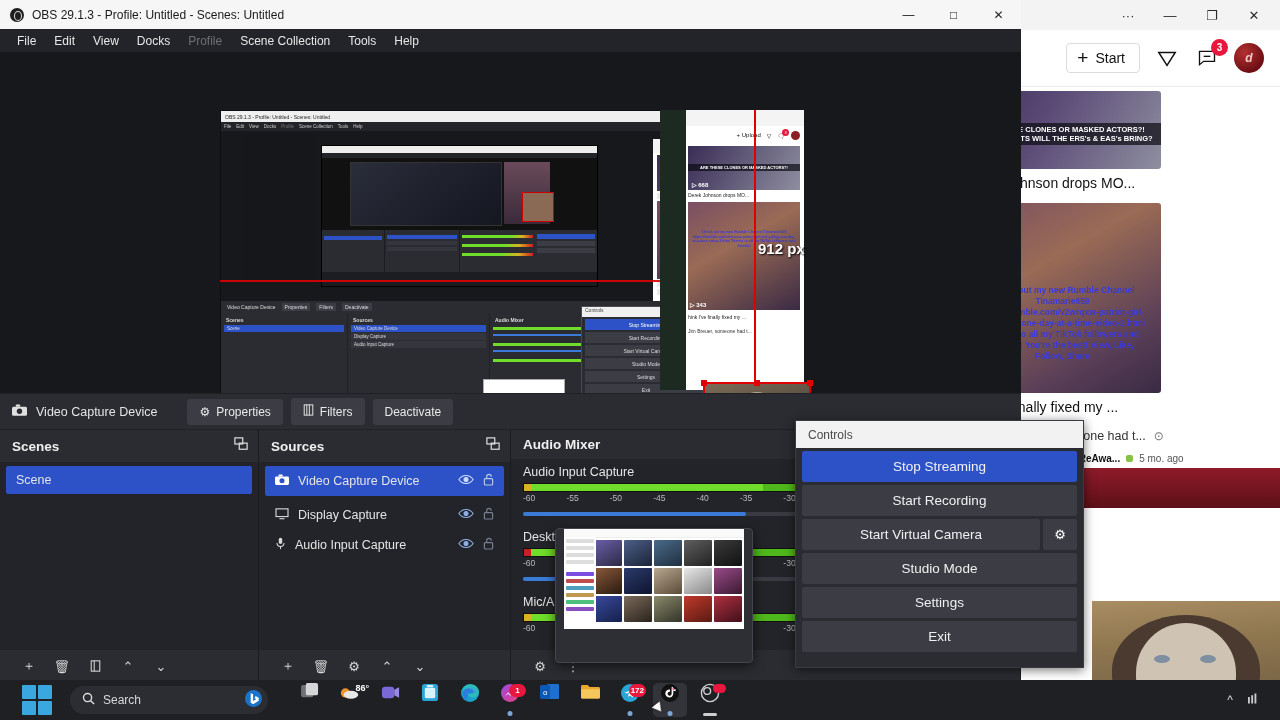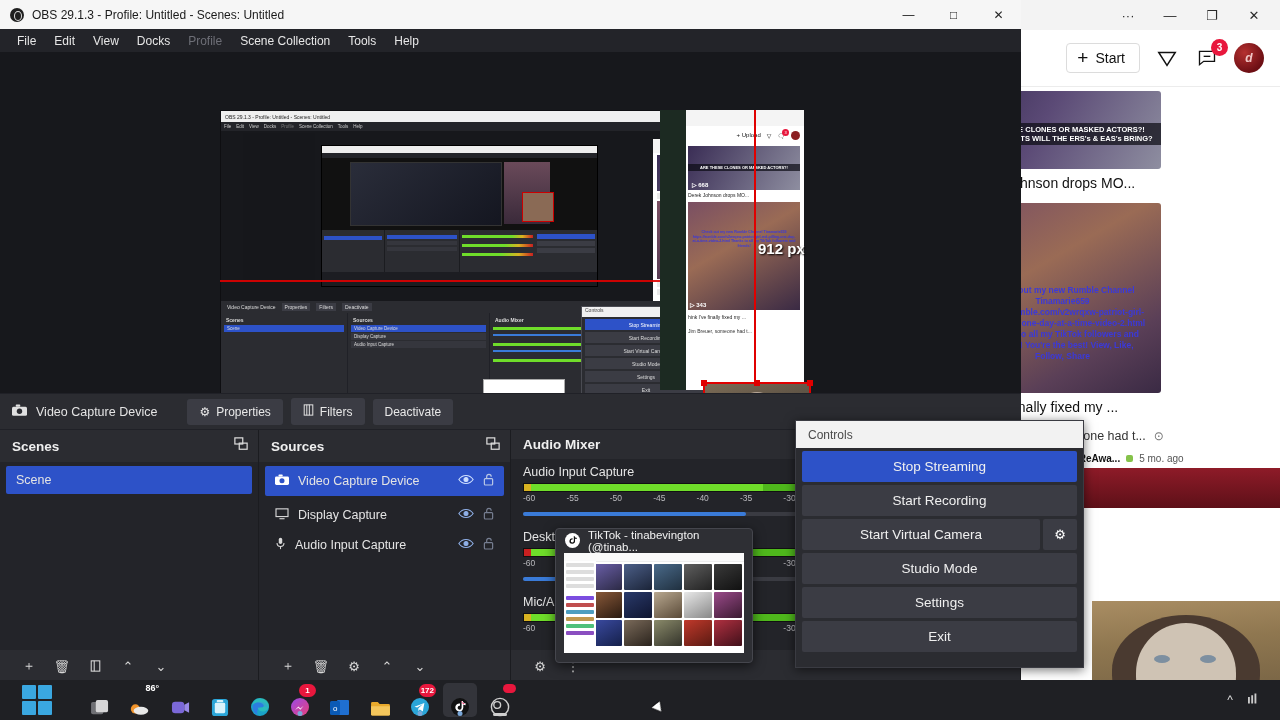--- a/index.html
+++ b/index.html
@@ -106,21 +106,21 @@
   
   .webcam{position:absolute;left:1092px;top:601px;width:188px;height:119px;overflow:hidden;background:#6a5a44;}
 
   
   .taskbar{position:absolute;left:0;bottom:0;width:1280px;height:40px;background:#1f2024;display:flex;align-items:center;}
   .tstart{width:30px;height:30px;display:grid;grid-template-columns:1fr 1fr;grid-template-rows:1fr 1fr;gap:2px;padding:6px;margin-left:16px;}
   .tstart i{background:#3aa7e0;border-radius:1px;}
   .searchbox{margin-left:12px;width:180px;height:28px;border-radius:14px;background:#2c2d33;display:flex;align-items:center;padding:0 6px 0 12px;gap:8px;color:#d8d8d8;font-size:12px;}
   .tsp{flex:1;}
   .tray{display:flex;align-items:center;gap:14px;margin-right:18px;color:#ddd;font-size:12px;}
-  .tbicon{position:relative;width:34px;height:34px;display:flex;align-items:flex-end;justify-content:center;margin:0 3px;border-radius:5px;}
+  .tbicon{position:relative;width:34px;height:34px;display:flex;align-items:flex-start;justify-content:center;margin:0 3px;border-radius:5px;}
   .tbicon.active{background:#33343a;}
   .tbdot{position:absolute;bottom:1px;left:50%;transform:translateX(-50%);width:5px;height:5px;border-radius:50%;background:#7aa7d8;}
   .tbbadge{position:absolute;top:1px;right:1px;background:#e8173d;color:#fff;border-radius:8px;min-width:13px;height:13px;font-size:8px;display:flex;align-items:center;justify-content:center;padding:0 2px;font-weight:bold;}
   .cursor{position:absolute;left:654px;top:703px;width:0;height:0;border-left:9px solid #fff;border-top:5px solid transparent;border-bottom:5px solid transparent;transform:rotate(52deg);filter:drop-shadow(0 0 1px #000);}
 </style>
 </head>
 <body>
 
 <div id="root">
 
@@ -617,29 +617,20 @@
     <div class="crow">
       <div class="cbtn">Start Virtual Camera</div>
       <div class="cgear">⚙</div>
     </div>
     <div class="cbtn">Studio Mode</div>
     <div class="cbtn">Settings</div>
     <div class="cbtn">Exit</div>
   </div>
 
   <div class="tkpop">
-    <div class="tkpop-head">
-      <span>
-        <svg width="15" height="15" viewBox="0 0 16 16">
-            <circle cx="8" cy="8" r="8" fill="#fff"></circle>
-            <path d="M9.4 3.1v5.4a1.6 1.6 0 1 1-1.3-1.6V5.6a3 3 0 1 0 2.6 3V5.9c.5.4 1.1.6 1.8.6V5.1c-1.6 0-2.2-.9-2.3-2z" fill="#111"></path>
-          </svg>
-      </span>
-      <span>TikTok - tinabevington (@tinab...</span>
-    </div>
     <div class="tkpop-body">
       <div class="tk-mini-top"></div>
       <div class="tk-side">
         <i></i>
           <i></i>
           <i></i>
           <i></i>
           <i style="margin-top:8px;background:#7b4de0;"></i>
           <i style="background:#c04e4e;"></i>
           <i style="background:#4e9ec0;"></i>
@@ -676,20 +667,36 @@
     <div style="position:absolute;left:85px;top:86px;width:18px;height:7px;border-radius:40%;background:#8c6a62;"></div>
   </div>
 
   <div class="taskbar">
     <div class="tstart">
         <i></i>
         <i></i>
         <i></i>
         <i></i>
       </div>
+    <div class="searchbox">
+      <span>
+        <svg width="13" height="13" viewBox="0 0 14 14" fill="none" stroke="#ddd" stroke-width="1.5">
+            <circle cx="6" cy="6" r="4.4"></circle>
+            <line x1="9.3" y1="9.3" x2="13" y2="13"></line>
+          </svg>
+      </span>
+      <span>Search</span>
+      <span style="flex:1"></span>
+      <span>
+        <svg width="17" height="17" viewBox="0 0 18 18">
+            <circle cx="9" cy="9" r="9" fill="#1a73c8"></circle>
+            <path d="M6 3.5l2.6 1v7.2l3.4-2-1.8-.9 1-2.4 3.3 1.7v3.3L8.6 15 6 13.6z" fill="#fff"></path>
+          </svg>
+      </span>
+    </div>
 
     <div style="display:flex;align-items:center;margin-left:22px;">
       <div class="tbicon">
         <svg width="19" height="17" viewBox="0 0 20 18">
             <rect x="0" y="2" width="13" height="13" rx="2" fill="#6f7075"></rect>
             <rect x="5" y="0" width="13" height="13" rx="2" fill="#d6d6d8"></rect>
           </svg>
       </div>
       <div class="tbicon">
         <svg width="22" height="18" viewBox="0 0 24 18">

